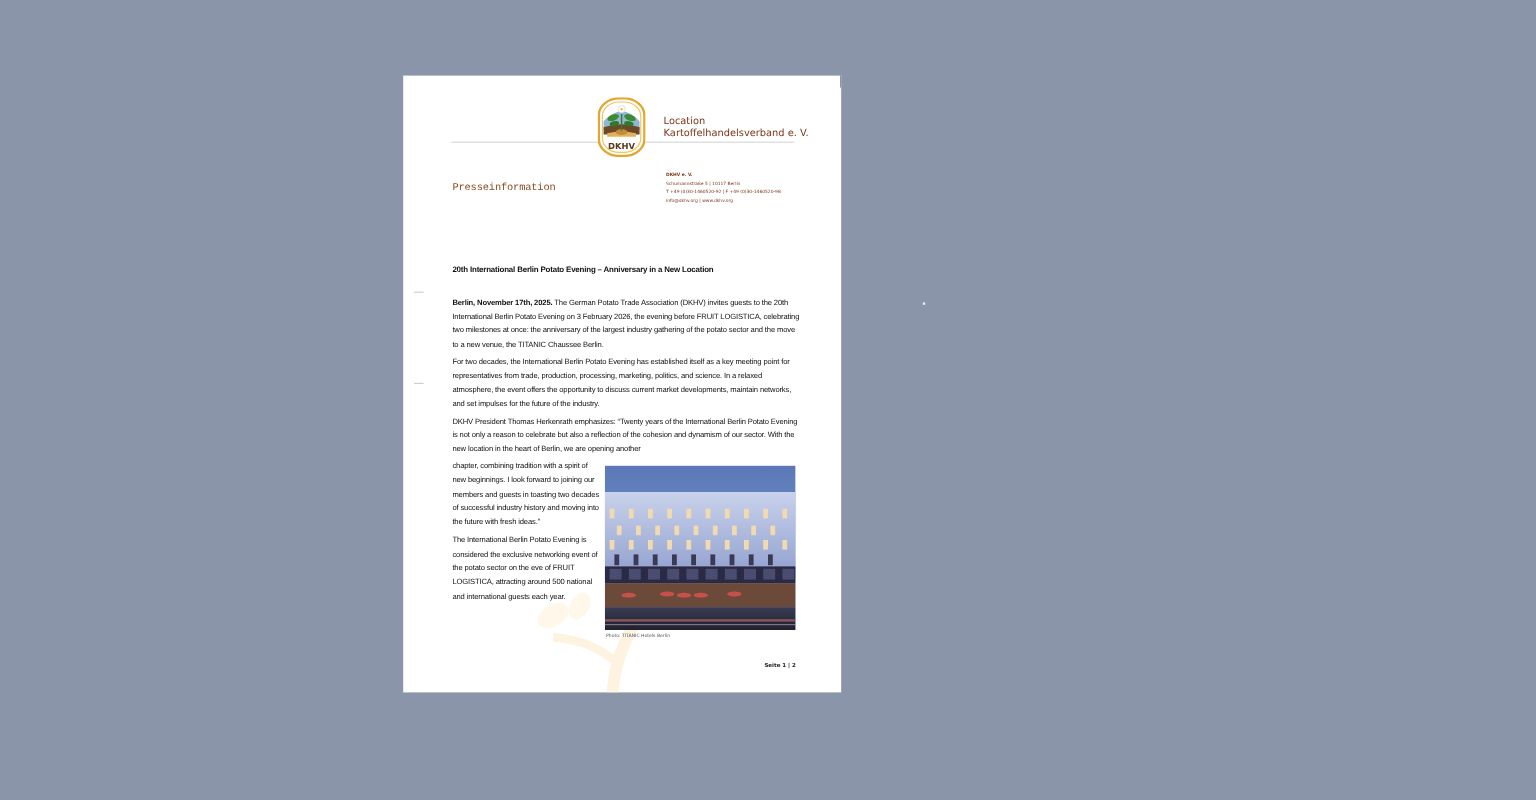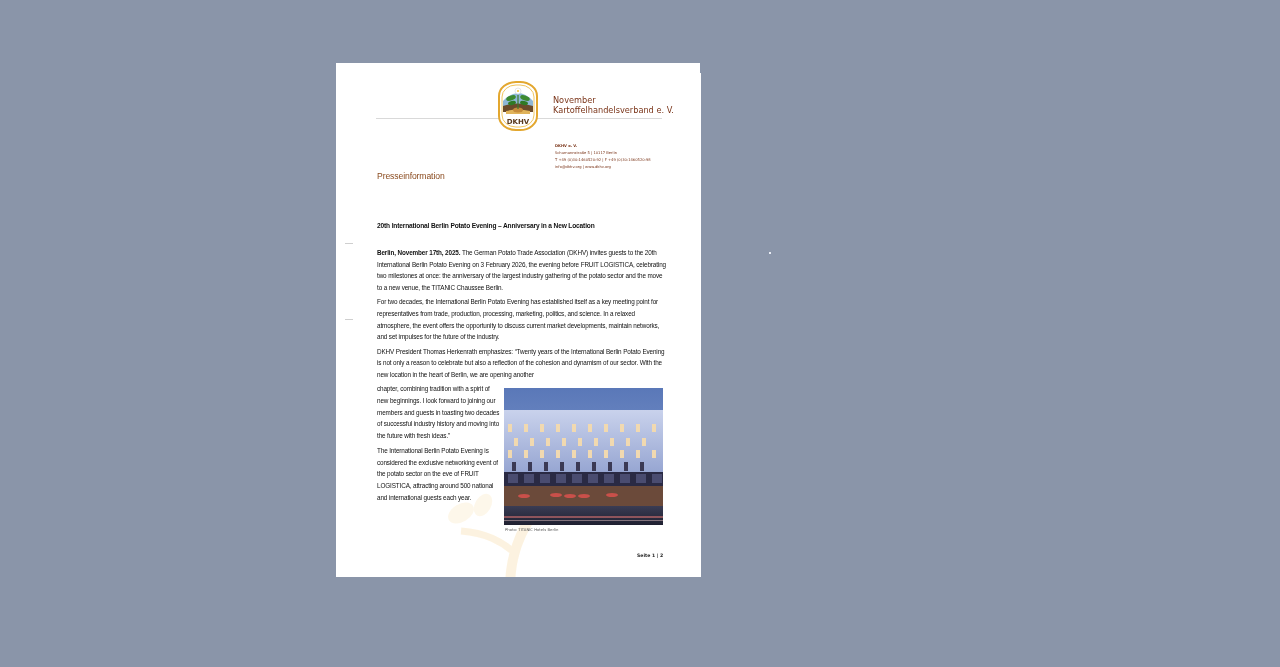--- a/index.html
+++ b/index.html
@@ -30,22 +30,22 @@
   .logo {
     position: absolute; left: 162px; top: 18px; width: 40px; height: 50px;
   }
   .org-name {
     position: absolute; left: 217px; top: 32px;
     font-family: "DejaVu Sans", sans-serif;
     font-size: 8.2px; line-height: 10px; color: #7a3418;
   }
   .org-name div { white-space: nowrap; }
   .presse {
-    position: absolute; left: 41px; top: 108px;
-    font-family: Liberation Sans, sans-serif;
+    position: absolute; left: 41px; top: 88px;
+    font-family: Liberation Mono, monospace;
     font-size: 8.6px; color: #8a4a1e; letter-spacing: -0.1px;
   }
   .contact {
     position: absolute; left: 219px; top: 80px;
     font-family: "DejaVu Sans", sans-serif;
     font-size: 3.7px; line-height: 7px; color: #7a3418;
   }
   .contact div { white-space: nowrap; }
   .contact .bold { font-weight: bold; }
   .fold {
@@ -116,21 +116,21 @@
     <ellipse cx="13" cy="17" rx="5" ry="2.5" fill="#3d8a30" transform="rotate(-20 13 17)"></ellipse>
     <ellipse cx="27" cy="17" rx="5" ry="2.5" fill="#3d8a30" transform="rotate(20 27 17)"></ellipse>
     <ellipse cx="14" cy="22" rx="4" ry="2" fill="#2f7a25" transform="rotate(-10 14 22)"></ellipse>
     <ellipse cx="26" cy="22" rx="4" ry="2" fill="#2f7a25" transform="rotate(10 26 22)"></ellipse>
     <circle cx="20" cy="10" r="3" fill="#ffffff" stroke="#cfcfcf" stroke-width="0.5"></circle>
     <circle cx="20" cy="10" r="1" fill="#f2c232"></circle>
     <text x="20" y="43" text-anchor="middle" font-family="DejaVu Sans, sans-serif" font-size="7" font-weight="bold" fill="#5a3a1e">DKHV</text>
   </svg>
 
   <div class="org-name">
-    <div>November</div>
+    <div>Location</div>
     <div>Kartoffelhandelsverband e. V.</div>
   </div>
 
   <div class="contact">
     <div class="bold">DKHV e. V.</div>
     <div>Schumannstraße 5 | 10117 Berlin</div>
     <div>T +49 (0)30-1460520-92 | F +49 (0)30-1460520-98</div>
     <div>info@dkhv.org | www.dkhv.org</div>
   </div>
 

